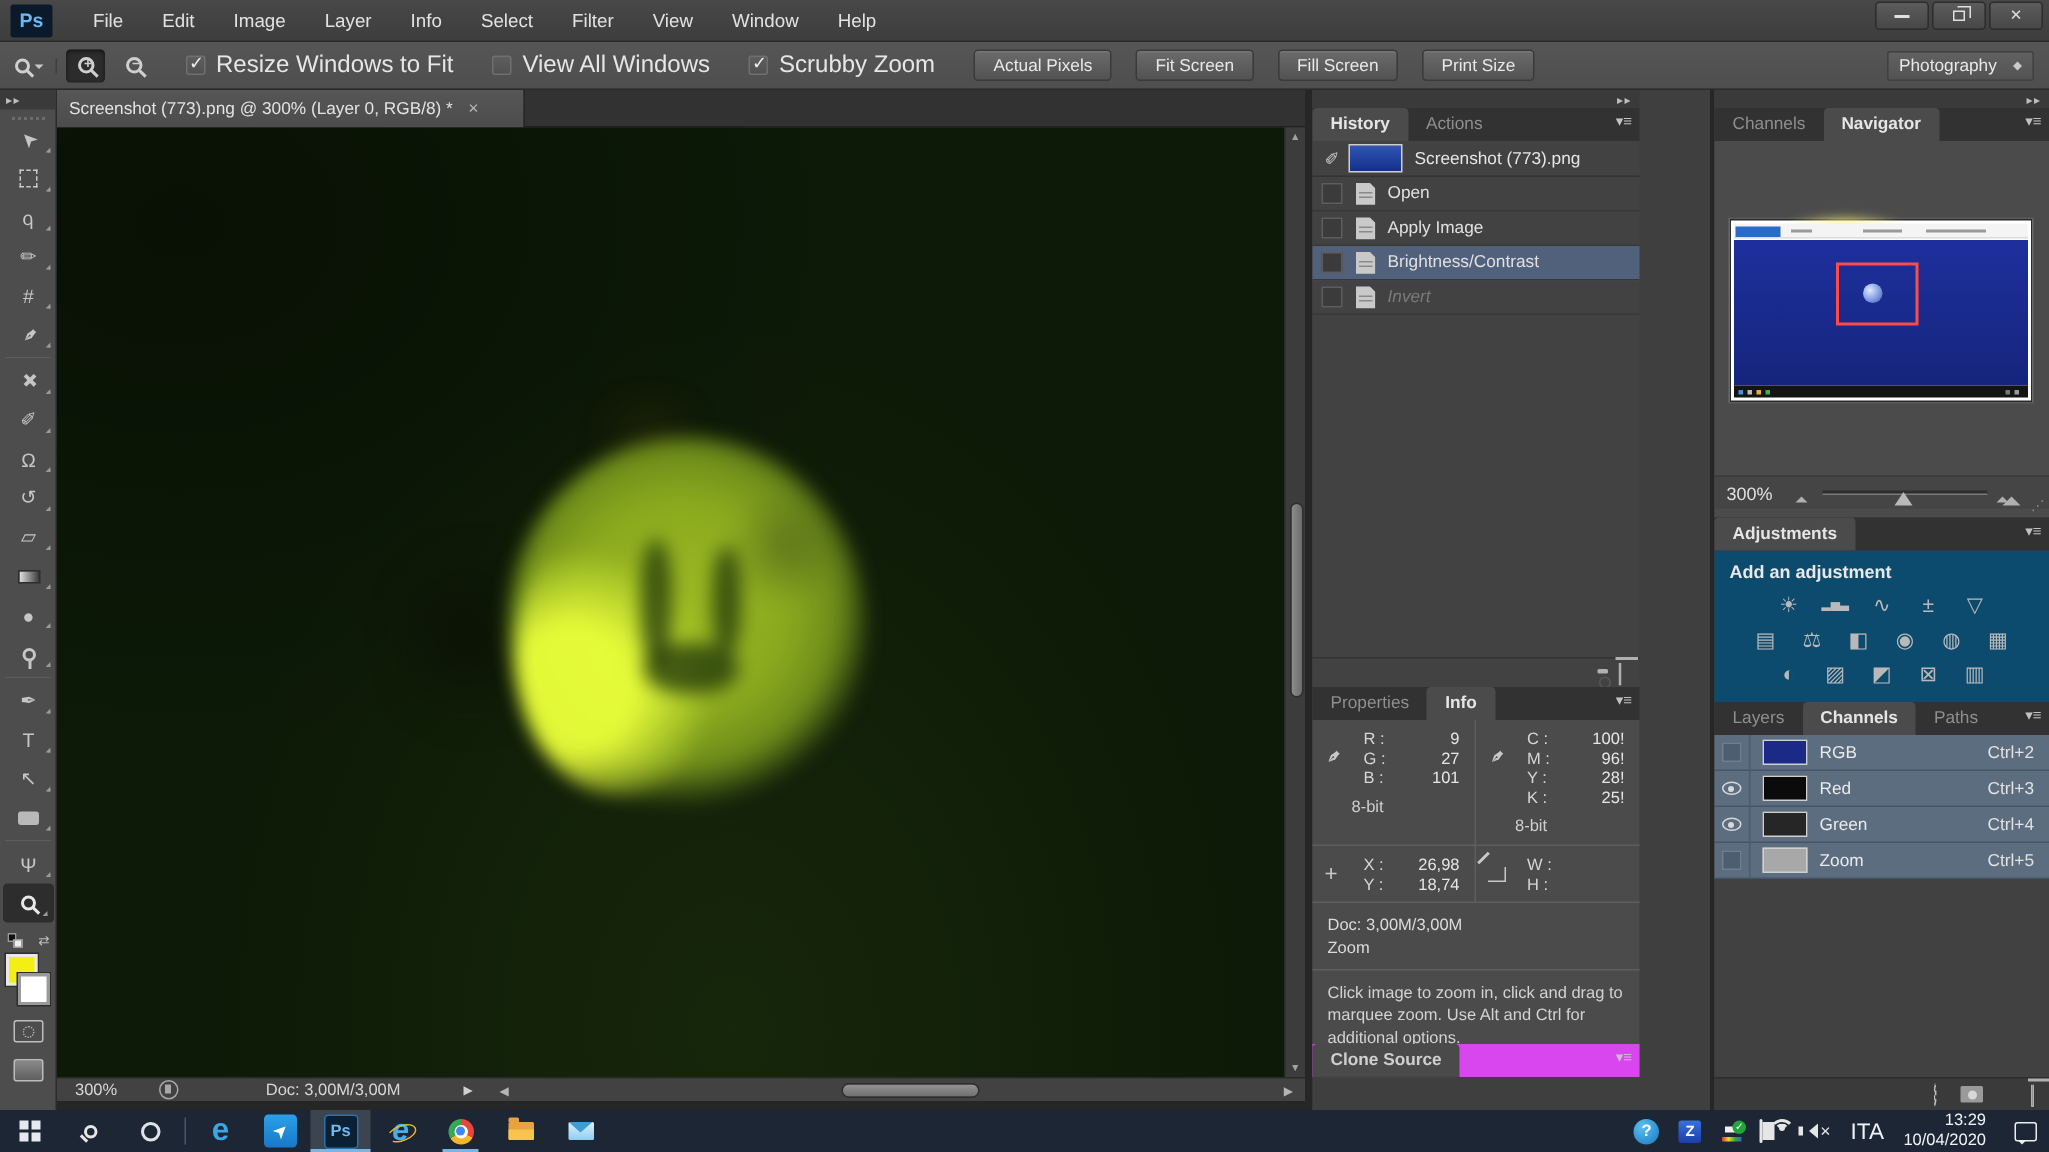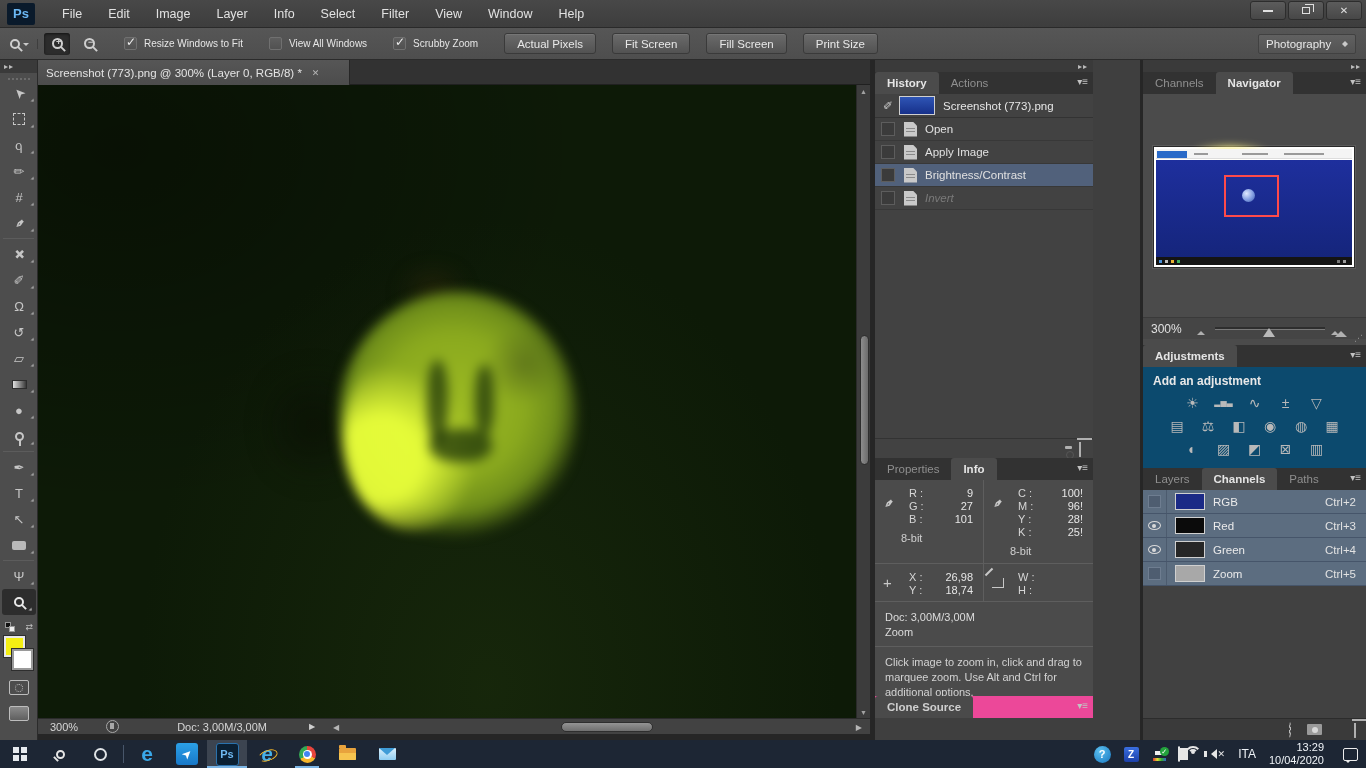--- a/index.html
+++ b/index.html
@@ -22,21 +22,21 @@
   #optionsbar{position:absolute;left:0;top:28px;width:1366px;height:32px;background:linear-gradient(#565656,#4e4e4e);border-bottom:1px solid #2b2b2b;display:flex;align-items:center}
   .opt-tool{display:flex;align-items:center;gap:3px;margin-left:10px;padding-right:8px;border-right:1px solid #3e3e3e}
   .mag{width:10px;height:10px;border:2px solid #cfcfcf;border-radius:50%;position:relative;display:inline-block}
   .mag::after{content:'';position:absolute;width:6px;height:2px;background:#cfcfcf;right:-5px;bottom:-3px;transform:rotate(45deg)}
   .caret-dn{width:0;height:0;border:3.5px solid transparent;border-top-color:#c9c9c9;margin-top:4px}
   .zoom-btn{width:26px;height:22px;margin-left:6px;border-radius:3px;display:flex;align-items:center;justify-content:center;position:relative}
   .zoom-btn .mag{width:11px;height:11px}
   .zoom-btn .sign{position:absolute;font-size:9px;font-weight:bold;color:#cfcfcf;left:12px;top:4px}
   .zoom-btn.pressed{background:#2c2c2c;box-shadow:inset 0 1px 3px rgba(0,0,0,.6)}
   #optchecks{display:flex;align-items:center;gap:26px;margin-left:22px}
-  .opt-check{display:flex;align-items:center;gap:7px;font-size:10px;color:#e6e6e6}
+  .opt-check{display:flex;align-items:center;gap:7px;font-size:16px;color:#e6e6e6}
   .checkbox{width:13px;height:13px;background:linear-gradient(#5e5e5e,#515151);border:1px solid #707070;border-radius:2px;position:relative}
   .checkbox.checked::after{content:"✓";position:absolute;left:1px;top:-3px;font-size:12px;color:#efefef}
   #optbuttons{display:flex;gap:16px;margin-left:26px}
   .opt-btn{min-width:64px;height:21px;padding:0 12px;background:linear-gradient(#6b6b6b,#525252);border:1px solid #3a3a3a;border-radius:3px;color:#e8e8e8;font-size:11.5px;display:flex;align-items:center;justify-content:center;box-shadow:0 1px 0 rgba(255,255,255,.08) inset}
   #workspace{position:absolute;right:10px;top:34px;width:98px;height:20px;background:linear-gradient(#616161,#535353);border:1px solid #414141;border-radius:2px;display:flex;align-items:center;padding:0 7px;color:#e8e8e8;font-size:11.5px}
   .updown{margin-left:auto;display:flex;flex-direction:column;gap:1px}
   .updown i{width:0;height:0;border:3px solid transparent}
   .updown i:first-child{border-bottom-color:#c9c9c9;margin-bottom:-1px}
   .updown i:last-child{border-top-color:#c9c9c9}
 
@@ -153,21 +153,21 @@
   .info-cell .cicon{position:absolute;left:8px;top:16px;color:#c8c8c8;font-size:13px}
   .kv-wrap{margin-left:26px}
   .kv-line{display:flex;justify-content:space-between;line-height:13px}
   .kv-label{color:#d6d6d6}
   .kv-value{color:#e6e6e6}
   .depth{margin:6px 0 2px 18px;color:#cfcfcf}
   .info-doc{padding:8px 10px 6px 10px;border-bottom:1px solid #5e5e5e;line-height:15px}
   .info-tip{padding:8px 10px;color:#d2d2d2;line-height:15px}
   .icon-wh{width:12px;height:10px;border:1.5px solid #c8c8c8;border-left:none;border-top:none;position:relative}
   .icon-wh::after{content:'';position:absolute;left:-8px;top:-7px;width:10px;height:2px;background:#c8c8c8;transform:rotate(-45deg)}
-  #cloneBar{position:absolute;left:0;bottom:0;width:100%;height:22px;background:#ec4899;display:flex;align-items:center}
+  #cloneBar{position:absolute;left:0;bottom:0;width:100%;height:22px;background:#d946ef;display:flex;align-items:center}
   #cloneBar .ptab{height:22px;background:#4a4a4a;color:#cfcfcf;border-radius:3px 3px 0 0;font-weight:bold}
 
   
   #navContent{height:251px;background:#4b4b4b;position:relative}
   .prev{position:absolute;left:10px;top:52px;width:202px;height:122px;background:#fff;border:1px solid #2a2a2a;box-shadow:0 0 0 1px #5a5a5a}
   .prev-glow{position:absolute;left:36px;top:-5px;width:80px;height:16px;background:radial-gradient(ellipse,rgba(255,242,130,.85),transparent 70%);filter:blur(3px)}
   .prev-top{position:absolute;left:2px;right:2px;top:2px;height:10px;background:#f4f4f4;border-bottom:1px solid #ddd}
   .prev-top .blue-tab{position:absolute;left:1px;top:2px;width:30px;height:7px;background:#2a6ac8}
   .prev-top .dash{position:absolute;top:4px;height:2px;background:#9a9a9a}
   .prev-blue{position:absolute;left:2px;right:2px;top:13px;bottom:10px;background:linear-gradient(#1e2f9d,#15257c)}
@@ -244,21 +244,21 @@
   .batt::before{content:'';position:absolute;left:1px;top:1px;bottom:1px;width:8px;background:#e6e6e6}
   .wifi{width:18px;height:13px;position:relative}
   .wifi i{position:absolute;left:50%;transform:translateX(-50%);border:2px solid #e6e6e6;border-radius:50%;border-bottom-color:transparent;border-left-color:transparent;border-right-color:transparent;transform-origin:center}
   .wifi i:nth-child(1){width:17px;height:17px;bottom:-9px}
   .wifi i:nth-child(2){width:10px;height:10px;bottom:-5px}
   .wifi i:nth-child(3){width:4px;height:4px;bottom:0;border:none;background:#e6e6e6}
   .volmute{display:flex;align-items:center;gap:1px}
   .spk{width:0;height:0;border:5px solid transparent;border-right:6px solid #e6e6e6;position:relative}
   .spk::before{content:'';position:absolute;left:-7px;top:-3px;width:3px;height:6px;background:#e6e6e6}
   .vol-x{color:#e6e6e6;font-size:9px}
-  .tb-lang{font-size:12px;color:#eef2f6}
+  .tb-lang{font-size:15px;color:#eef2f6}
   .tb-clock{font-size:11px;color:#f0f4f8;text-align:right;line-height:13px}
   .ac{width:15px;height:13px;border:1.5px solid #eee;border-radius:2px;position:relative;margin-left:6px}
   .ac::after{content:'';position:absolute;left:1px;bottom:-6px;border:3px solid transparent;border-top-color:#eee}
 </style>
 </head>
 <body>
 
 <div id="root">
 
   <div id="menubar">

